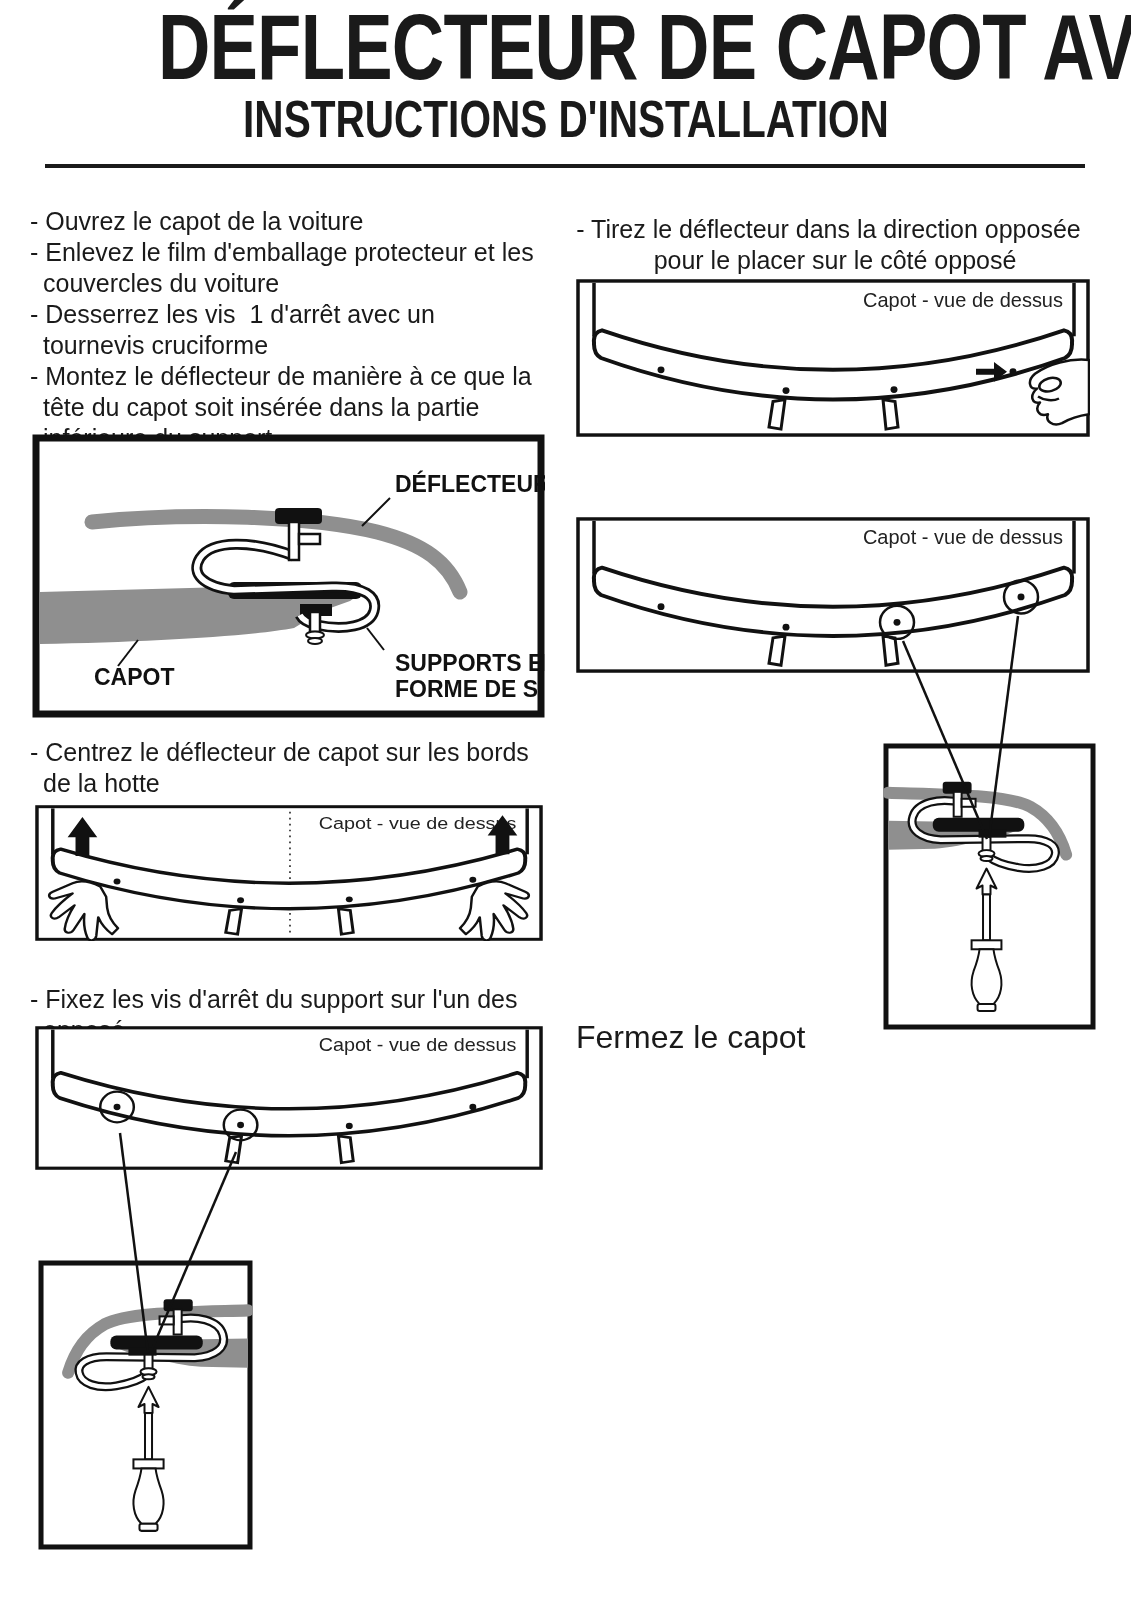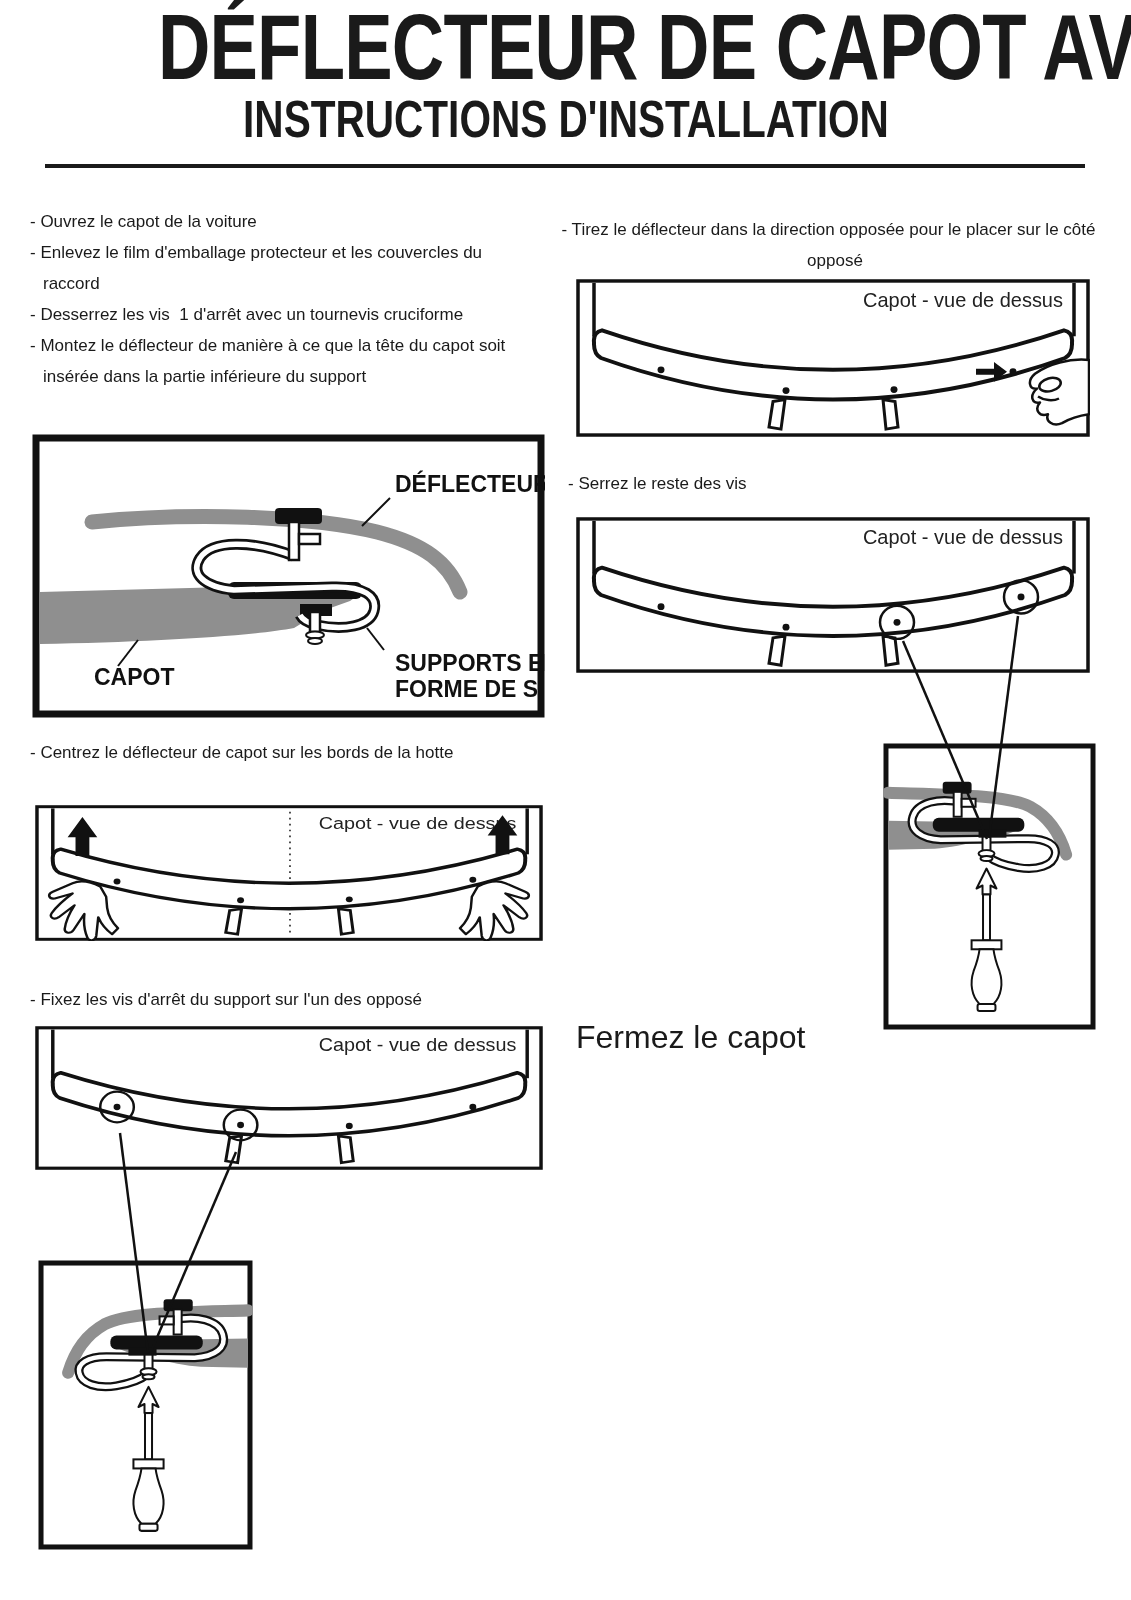--- a/index.html
+++ b/index.html
@@ -6,21 +6,21 @@
   .page{position:relative;width:1131px;height:1600px;background:#ffffff;overflow:hidden;
         font-family:"Liberation Sans",sans-serif;color:#1a1a1a;margin:0 auto;}
   .abs{position:absolute;}
   .title{width:1131px;text-align:center;font-weight:bold;font-size:93px;line-height:1;
          letter-spacing:-1px;white-space:nowrap;}
   .title>span{display:inline-block;transform:scaleX(0.78);transform-origin:50% 50%;}
   .subtitle{width:1131px;text-align:center;font-weight:bold;font-size:52px;line-height:1;
             white-space:nowrap;}
   .subtitle>span{display:inline-block;transform:scaleX(0.78);transform-origin:50% 50%;}
   .rule{height:4px;background:#1a1a1a;}
-  .step{font-size:17px;line-height:31px;white-space:pre-wrap;padding-left:13px;text-indent:-13px;}
+  .step{font-size:25px;line-height:31px;white-space:pre-wrap;padding-left:13px;text-indent:-13px;}
   .step-big{font-size:32px;line-height:34px;}
   svg{display:block;}
   svg text{font-family:"Liberation Sans",sans-serif;}
   .cap-label{font-size:20px;fill:#222;}
   .bold-label{font-size:23px;font-weight:bold;fill:#111;}
 </style>
 </head>
 <body>
 
 <div class="page">
@@ -28,21 +28,21 @@
   <div class="abs title" style="top:1px;left:0;">
     <span>DÉFLECTEUR DE CAPOT AVANT</span>
   </div>
   <div class="abs subtitle" style="top:93px;left:0;">
     <span>INSTRUCTIONS D'INSTALLATION</span>
   </div>
   <div class="abs rule" style="top:164px;left:45px;width:1040px;"></div>
 
   <div class="abs" style="top:206px;left:30px;width:505px;">
     <div class="step">- Ouvrez le capot de la voiture</div>
-    <div class="step">- Enlevez le film d'emballage protecteur et les couvercles du raccord</div>
+    <div class="step">- Enlevez le film d'emballage protecteur et les couvercles du voiture</div>
     <div class="step">- Desserrez les vis  1 d'arrêt avec un tournevis cruciforme</div>
     <div class="step">- Montez le déflecteur de manière à ce que la tête du capot soit insérée dans la partie inférieure du support</div>
   </div>
 
   <div class="abs step" style="top:214px;left:558px;width:528px;text-align:center;">- Tirez le déflecteur dans la direction opposée pour le placer sur le côté opposé</div>
 
   <div class="abs" style="top:279px;left:576px;width:514px;height:158px;">
     <svg width="514" height="158" viewBox="0 0 514 160" preserveAspectRatio="none">
       <rect x="2" y="2" width="510" height="156" fill="#fff" stroke="#111" stroke-width="3.5"></rect>
       <line x1="18" y1="4" x2="18" y2="58" stroke="#111" stroke-width="3.5"></line>
@@ -57,21 +57,20 @@
       <circle cx="437" cy="94" r="3.5" fill="#111"></circle>
       <polygon points="400,91 418,91 418,84 431,94 418,104 418,97 400,97" fill="#111"></polygon>
       <g>
         <path fill="#fff" stroke="#111" stroke-width="2.5" stroke-linejoin="round" d="M 513,82 C 494,80 472,86 459,96 C 451,103 453,112 461,111 C 453,118 456,127 464,125 C 458,132 463,140 472,137 C 469,144 477,150 486,146 C 496,140 506,138 513,137 Z"></path>
         <ellipse cx="474" cy="107" rx="11" ry="6.5" fill="#fff" stroke="#111" stroke-width="2.5" transform="rotate(-15 474 107)"></ellipse>
         <path d="M 462,119 C 468,123 477,124 483,121" fill="none" stroke="#111" stroke-width="2.5"></path>
       </g>
     </svg>
   </div>
 
-  <div class="abs step" style="top:468px;left:568px;width:420px;">- Serrez le reste des vis</div>
 
   <div class="abs" style="top:517px;left:576px;width:514px;height:156px;">
     <svg width="514" height="156" viewBox="0 0 514 160" preserveAspectRatio="none">
       <rect x="2" y="2" width="510" height="156" fill="#fff" stroke="#111" stroke-width="3.5"></rect>
       <line x1="18" y1="4" x2="18" y2="58" stroke="#111" stroke-width="3.5"></line>
       <line x1="498" y1="4" x2="498" y2="58" stroke="#111" stroke-width="3.5"></line>
       <text x="487" y="28" text-anchor="end" class="cap-label">Capot - vue de dessus</text>
       <path d="M 26,52 Q 257,132 488,52 Q 497,54 496,64 L 496,66 Q 496,76 489,80 Q 257,164 25,80 Q 18,76 18,66 L 18,64 Q 17,54 26,52 Z" fill="#fff" stroke="#111" stroke-width="4" stroke-linejoin="round"></path>
       <polygon points="197,124 209,122 205,152 193,150" fill="#fff" stroke="#111" stroke-width="3"></polygon>
       <polygon points="307,122 319,124 322,150 310,152" fill="#fff" stroke="#111" stroke-width="3"></polygon>

